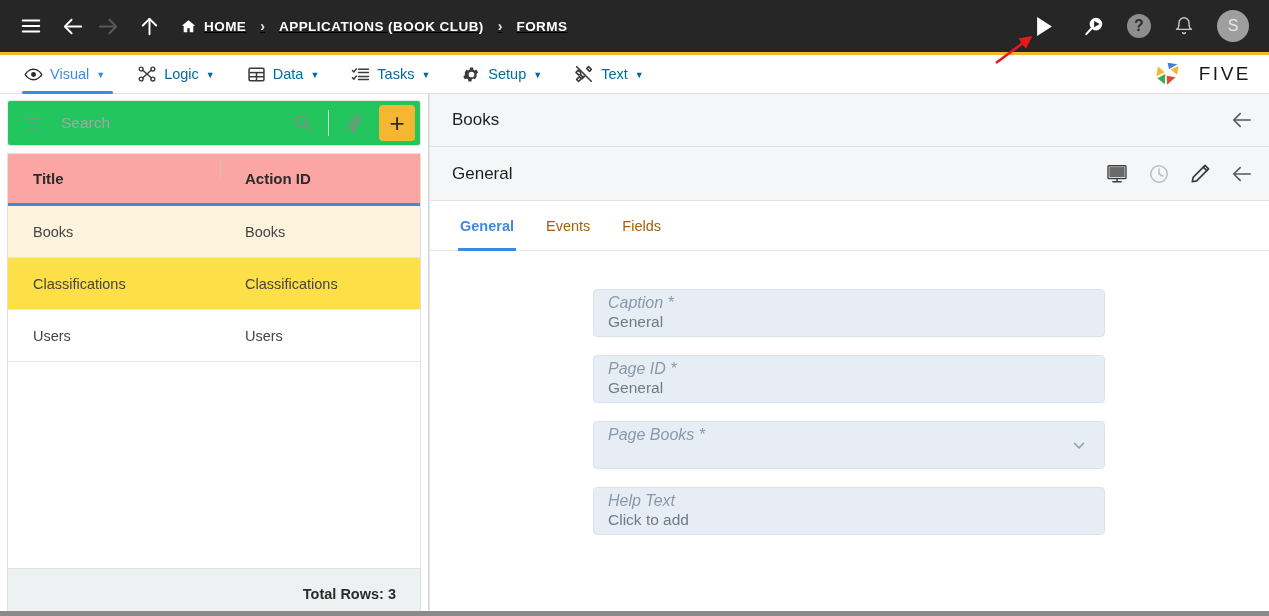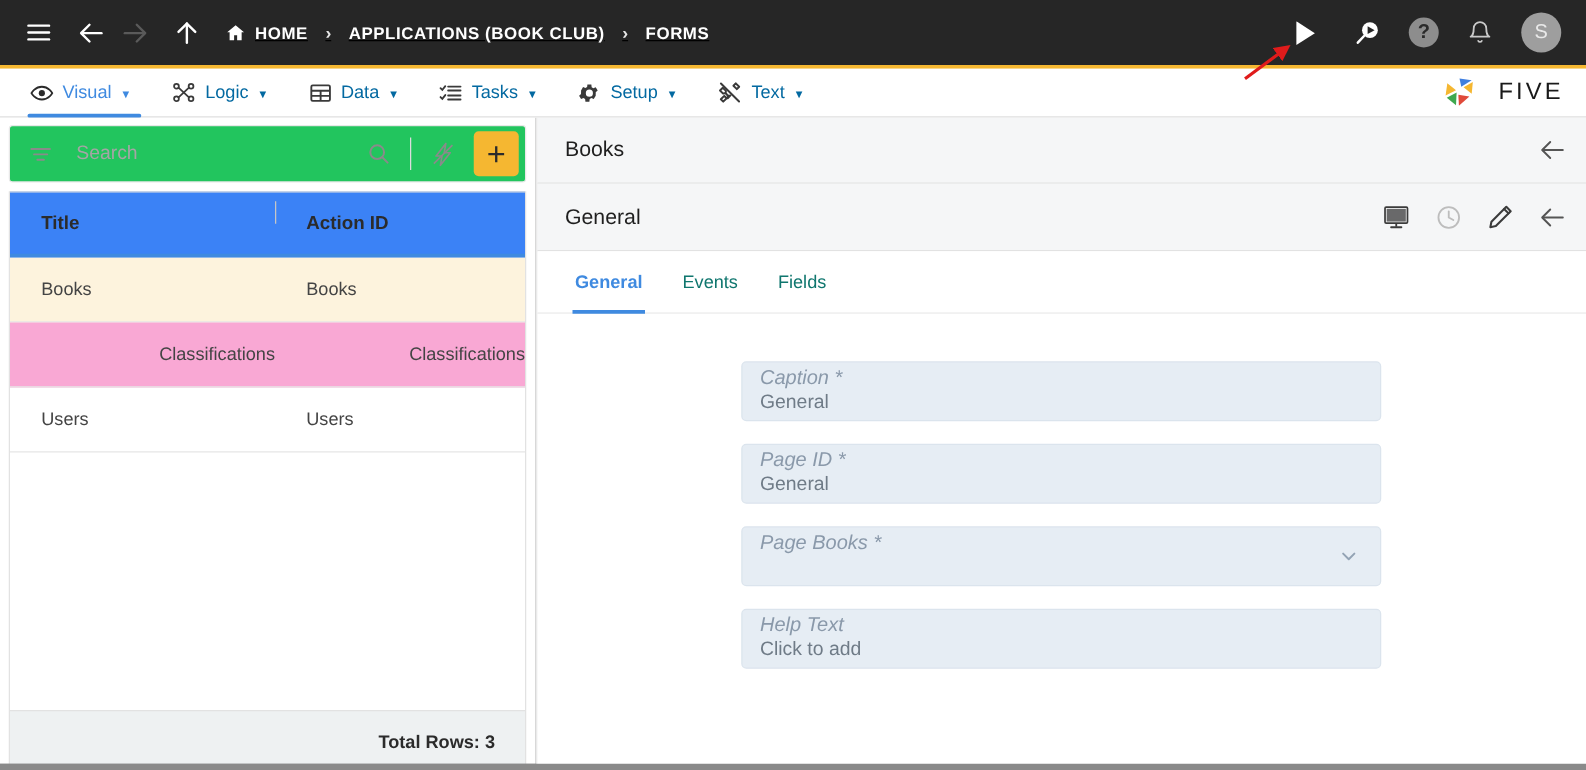--- a/index.html
+++ b/index.html
@@ -96,33 +96,33 @@
   .plusbtn {
     width: 36px; height: 36px; background: #f5b731; border-radius: 4px;
     display:flex; align-items:center; justify-content:center; color:#2b2b2b;
     font-size: 26px; line-height: 1; cursor:pointer; margin-left: 4px; font-weight: 300;
   }
 
   
   .gridwrap { margin: 7px 7px 0 7px; border: 1px solid #e2e2e2; border-top:none;
               flex: 1; display: flex; flex-direction: column; min-height: 0; }
   .grid-head {
-    height: 53px; background: #3b82f6; display: flex; align-items: center;
+    height: 53px; background: #fca5a5; display: flex; align-items: center;
     border-bottom: 3px solid #3f8ae0; border-top: 1px solid #e2e2e2;
   }
   .th { font-size: 15px; font-weight: bold; color: #2b2b2b; padding-left: 25px; position: relative; }
   .th.c1 { width: 212px; }
   .th.c2 { flex: 1; }
   .th.c2::before {
     content:""; position:absolute; left: 0px; top: -9px; width: 1px; height: 18px; background:#c6c6c6;
   }
   .grid-body { flex: 1; overflow: hidden; }
   .tr { height: 52px; display: flex; align-items: center; border-bottom: 1px solid #e6e6e6; }
   .tr.sel { background: #fdf3dd; }
-  .tr.alt { background: #f9a8d4; text-align: right; }
+  .tr.alt { background: #fde047; }
   .td { font-size: 14.5px; color: #444; padding-left: 25px; }
   .td.c1 { width: 212px; }
   .td.c2 { flex: 1; }
   .grid-foot {
     height: 50px; background: #eef1f2; border-top: 1px solid #e2e2e2;
     display:flex; align-items:center; justify-content:flex-end; padding-right: 24px;
     font-size: 14.5px; font-weight: bold; color: #2b2b2b;
   }
 
   
@@ -136,21 +136,21 @@
   .ph-ic.muted { color: #bdbdbd; }
   .ph-ic.arrow { color: #555; }
 
   .panel-head2 {
     height: 54px; background: #f5f6f7; border-bottom: 1px solid #e2e2e2;
     display: flex; align-items: center; padding: 0 16px 0 22px;
   }
 
   .tabs { height: 50px; display: flex; align-items: center; padding: 0 22px;
           border-bottom: 1px solid #e8e8e8; background:#fff; gap: 0px; }
-  .tab { font-size: 14.5px; color: #0f766e; padding: 0 16px; height: 50px;
+  .tab { font-size: 14.5px; color: #a16207; padding: 0 16px; height: 50px;
          display:flex; align-items:center; position: relative; cursor:pointer; }
   .tab:first-child { padding-left: 8px; }
   .tab.active { color: #3f8ae0; font-weight: bold; }
   .tab.active::after {
     content:""; position:absolute; left: 6px; right: 14px; bottom: 0; height: 3px; background:#3f8ae0;
   }
 
   .formarea { flex: 1; background: #fff; padding: 38px 0 0 0; overflow: hidden; }
   .fields { width: 512px; margin-left: 163px; }
   .field {

